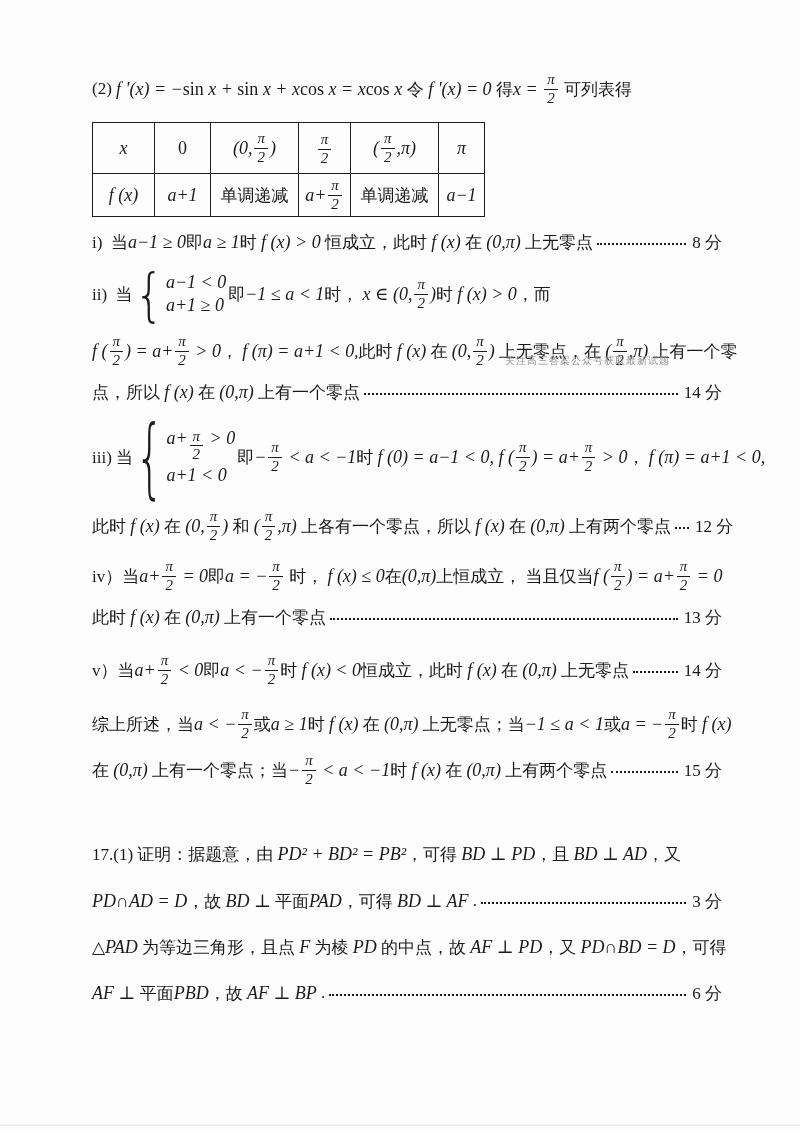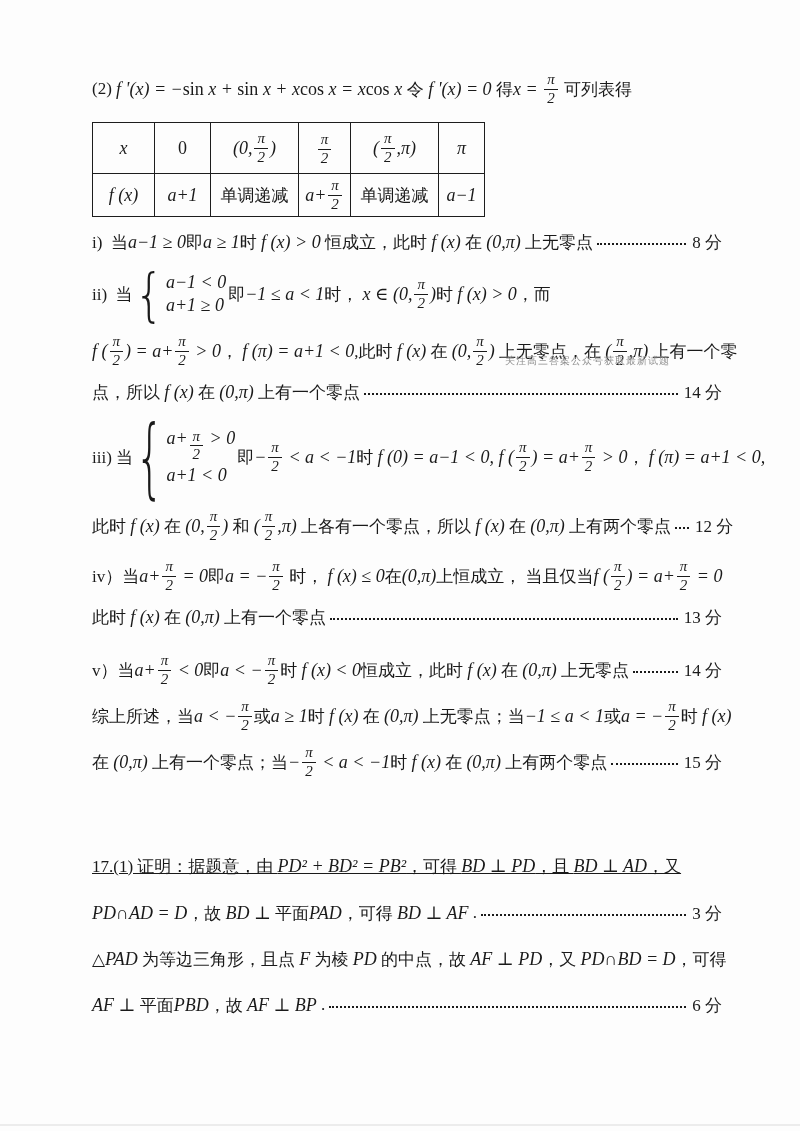--- a/index.html
+++ b/index.html
@@ -36,23 +36,23 @@
   .line[data-name="line-i"]{margin-top:10px;}
   .line[data-name="line-ii"]{margin-top:6px;min-height:62px;}
   .line[data-name="line-ii1"]{margin-top:2px;min-height:48px;}
   .line[data-name="line-ii2"]{margin-top:2px;}
   .line[data-name="line-iii"]{margin-top:4px;min-height:92px;}
   .line[data-name="line-iii"] .brace{transform:scaleY(1.9);}
   .line[data-name="line-iii1"]{margin-top:0px;min-height:46px;}
   .line[data-name="line-iv"]{margin-top:4px;min-height:46px;}
   .line[data-name="line-iv1"]{margin-top:4px;min-height:28px;}
   .line[data-name="line-v"]{margin-top:16px;min-height:46px;}
-  .line[data-name="line-sum1"]{margin-top:0;min-height:46px;}
+  .line[data-name="line-sum1"]{margin-top:8px;min-height:46px;}
   .line[data-name="line-sum2"]{margin-top:2px;min-height:42px;}
-  .line[data-name="line-17a"]{margin-top:66px;min-height:34px;text-decoration:underline;}
+  .line[data-name="line-17a"]{margin-top:46px;min-height:34px;}
   .line[data-name="line-17b"]{margin-top:14px;min-height:32px;align-items:center;}
   .line[data-name="line-17c"]{margin-top:14px;min-height:32px;}
   .line[data-name="line-17d"]{margin-top:14px;min-height:32px;}
   .watermark{position:absolute;left:505px;top:354px;font-size:10px;color:#8f8f8f;
              font-family:Liberation Serif, serif;letter-spacing:1px;}
   .page-edge{position:absolute;left:0;right:0;top:1124px;height:2px;background:#ececec;}
 </style>
 </head>
 <body>
 

